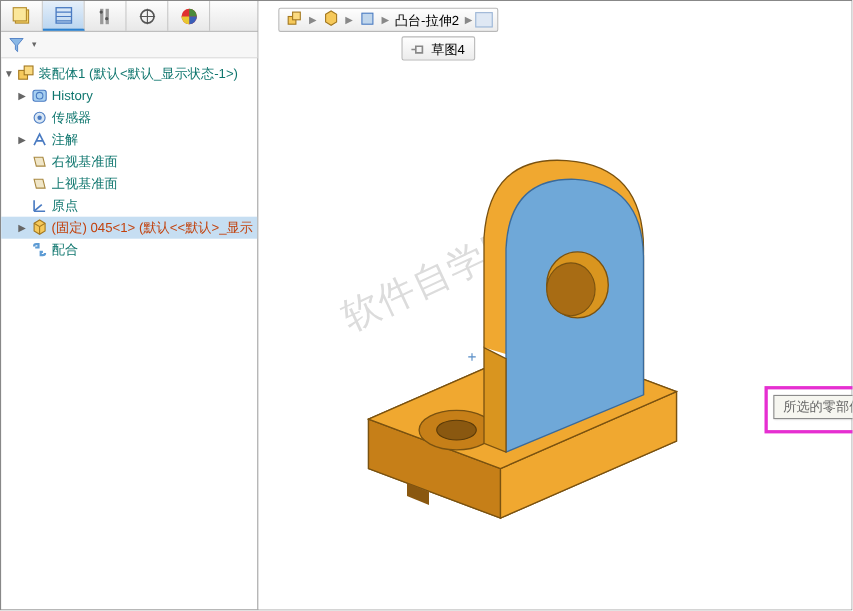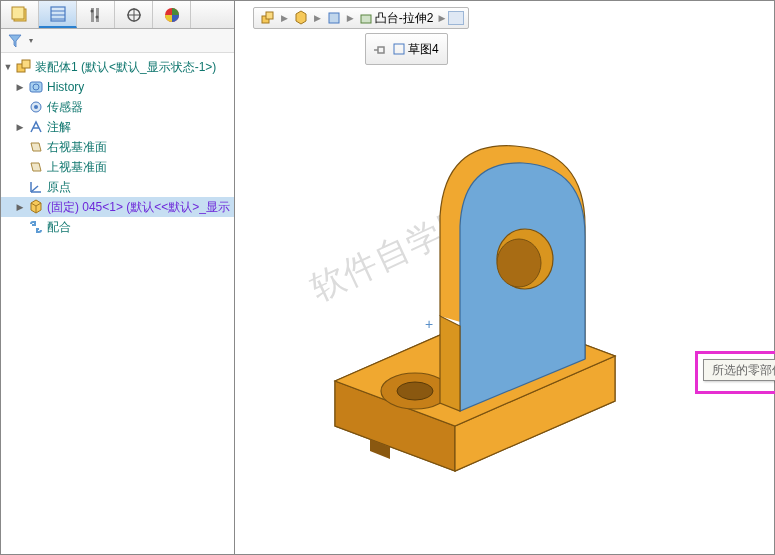--- a/index.html
+++ b/index.html
@@ -12,27 +12,27 @@
 .toolbar-row { height: 24px; background: #f7f7f7; border-bottom: 1px solid #dcdcdc; display: flex; align-items: center; padding: 0 6px; gap: 6px; }
 .filter-icon { width: 16px; height: 16px; display: flex; align-items: center; justify-content: center; }
 .tree { flex: 1; overflow: auto; padding: 4px 0; }
 .tree-item { display: flex; align-items: center; height: 20px; padding: 0 4px; gap: 2px; white-space: nowrap; cursor: default; }
 .tree-item.root { padding-left: 2px; }
 .tree-item.child { padding-left: 14px; }
 .tree-item.selected { background: #c6def2; }
 .expander { width: 10px; display: inline-flex; justify-content: center; color: #666; font-size: 9px; }
 .tree-icon { width: 18px; height: 18px; display: inline-flex; align-items: center; justify-content: center; }
 .tree-label { color: #0f766e; }
-.sel-text { color: #6d28d9; }
+.sel-text { color: #c2410c; }
 .viewport { flex: 1; position: relative; background: #fff; }
 .breadcrumb { position: absolute; top: 6px; left: 18px; display: flex; align-items: center; height: 22px; background: linear-gradient(#fefefe,#ececec); border: 1px solid #b8b8b8; border-radius: 2px; padding: 0 4px; gap: 2px; }
-.bc-item { display: flex; align-items: center; gap: 2px; padding: 0 2px; height: 18px; }
+.bc-item { display: flex; align-items: center; gap: 2px; padding: 0 2px; height: 18px; flex-direction: column; }
 .bc-sep { color: #888; font-size: 9px; padding: 0 1px; }
 .bc-end { width: 16px; height: 14px; background: #dfe8f4; border: 1px solid #9cb6d6; }
-.breadcrumb2 { position: absolute; top: 32px; left: 130px; display: flex; align-items: center; height: 32px; background: linear-gradient(#fefefe,#ececec); border: 1px solid #b8b8b8; border-radius: 2px; padding: 0 6px; gap: 4px; }
+.breadcrumb2 { position: absolute; top: 32px; left: 130px; display: flex; align-items: center; height: 22px; background: linear-gradient(#fefefe,#ececec); border: 1px solid #b8b8b8; border-radius: 2px; padding: 0 6px; gap: 4px; }
 .model { position: absolute; top: 90px; left: 50px; width: 380px; height: 400px; }
 .tooltip { position: absolute; top: 358px; left: 468px; width: 238px; height: 22px; background: #f6f6f0; border: 1px solid #8b8b8b; box-shadow: 1px 1px 2px rgba(0,0,0,0.2); display: flex; align-items: center; padding: 0 8px; color: #666; }
 .highlight-box { position: absolute; top: 350px; left: 460px; width: 254px; height: 43px; border: 3px solid #e62fd1; pointer-events: none; }
 .watermark { position: absolute; top: 230px; left: 70px; color: #dcdcdc; font-size: 34px; transform: rotate(-25deg); font-weight: 400; pointer-events: none; user-select: none; letter-spacing: 1px; }
 .cross-cursor { position: absolute; top: 315px; left: 190px; color: #5a8fc8; font-size: 14px; pointer-events: none; }
 svg { display: block; }
 </style>
 </head>
 <body>
 

